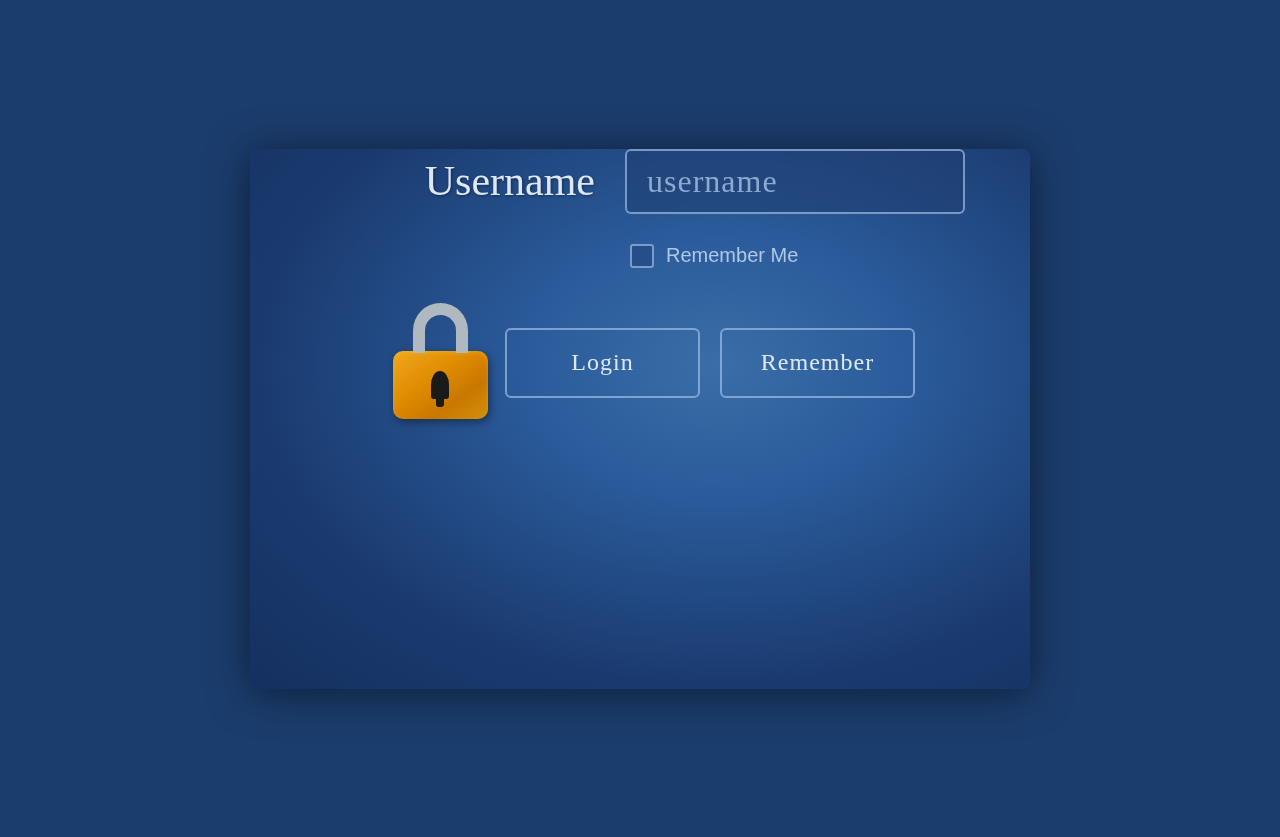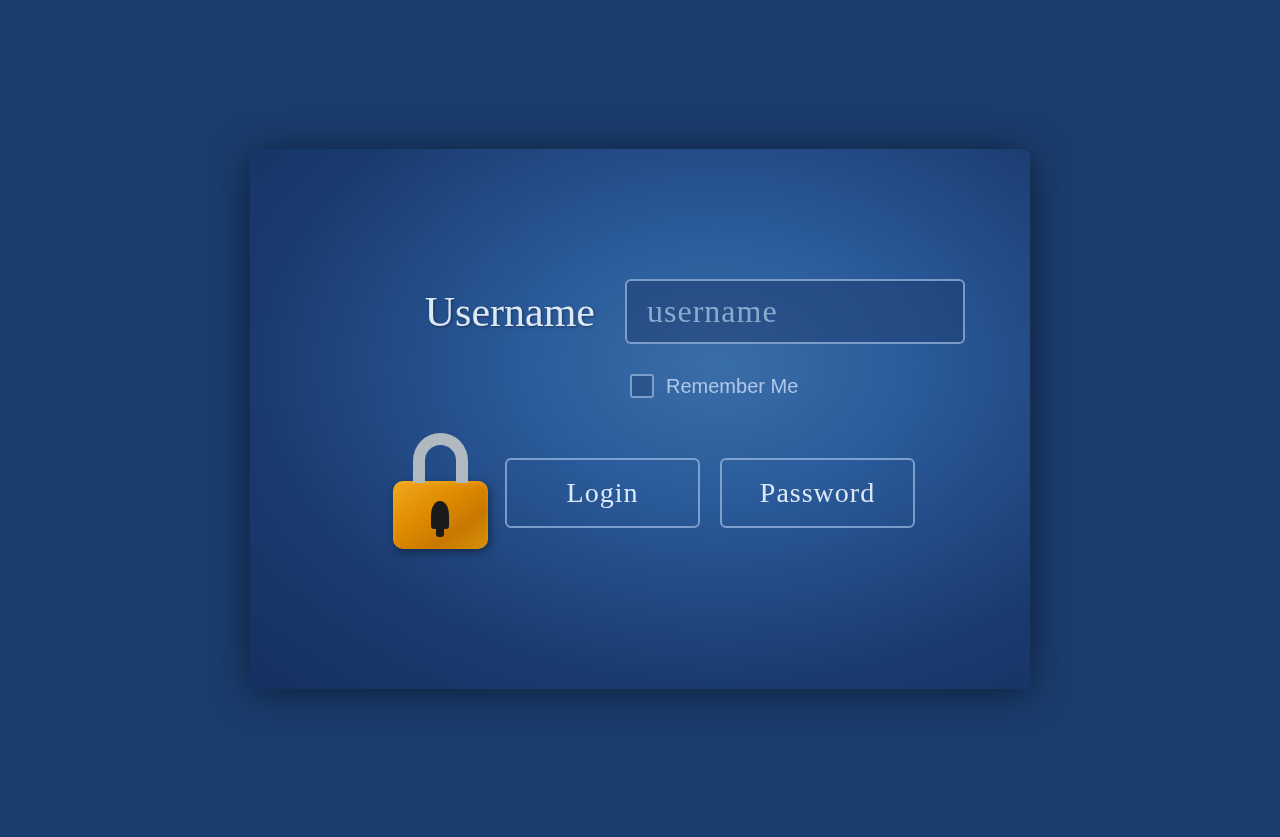--- a/index.html
+++ b/index.html
@@ -27,21 +27,20 @@
       justify-content: center;
       position: relative;
     }
 
     .login-panel {
       width: 780px;
       height: 540px;
       background: radial-gradient(ellipse at 60% 40%, #3a6ea8 0%, #2a5a9a 30%, #1a3a6e 70%, #143060 100%);
       border-radius: 8px;
       display: flex;
-      align-items: center;
       justify-content: center;
       position: relative;
       box-shadow: 0 4px 40px rgba(0,0,0,0.5);
     }
 
     .form-area {
       display: flex;
       flex-direction: column;
       align-items: flex-start;
       gap: 30px;
@@ -177,21 +176,21 @@
       gap: 20px;
     }
 
     .btn {
       width: 195px;
       height: 70px;
       background: transparent;
       border: 2px solid rgba(160, 190, 230, 0.7);
       border-radius: 6px;
       color: #dce8f5;
-      font-size: 28px;
+      font-size: 24px;
       font-family: Georgia, serif;
       cursor: pointer;
       transition: background 0.2s;
       letter-spacing: 1px;
     }
 
     .bottom-row {
       display: flex;
       align-items: center;
       gap: 0;
@@ -220,19 +219,19 @@
         <div class="lock-icon-container">
           <div class="lock-icon">
             <div class="lock-shackle"></div>
             <div class="lock-body">
               <div class="lock-keyhole"></div>
             </div>
           </div>
         </div>
         <div class="action-buttons">
           <button class="btn">Login</button>
-          <button class="btn">Password</button>
+          <button class="btn">Remember</button>
         </div>
       </div>
 
     </div>
   </div>
 </div>
 
 </body></html>

